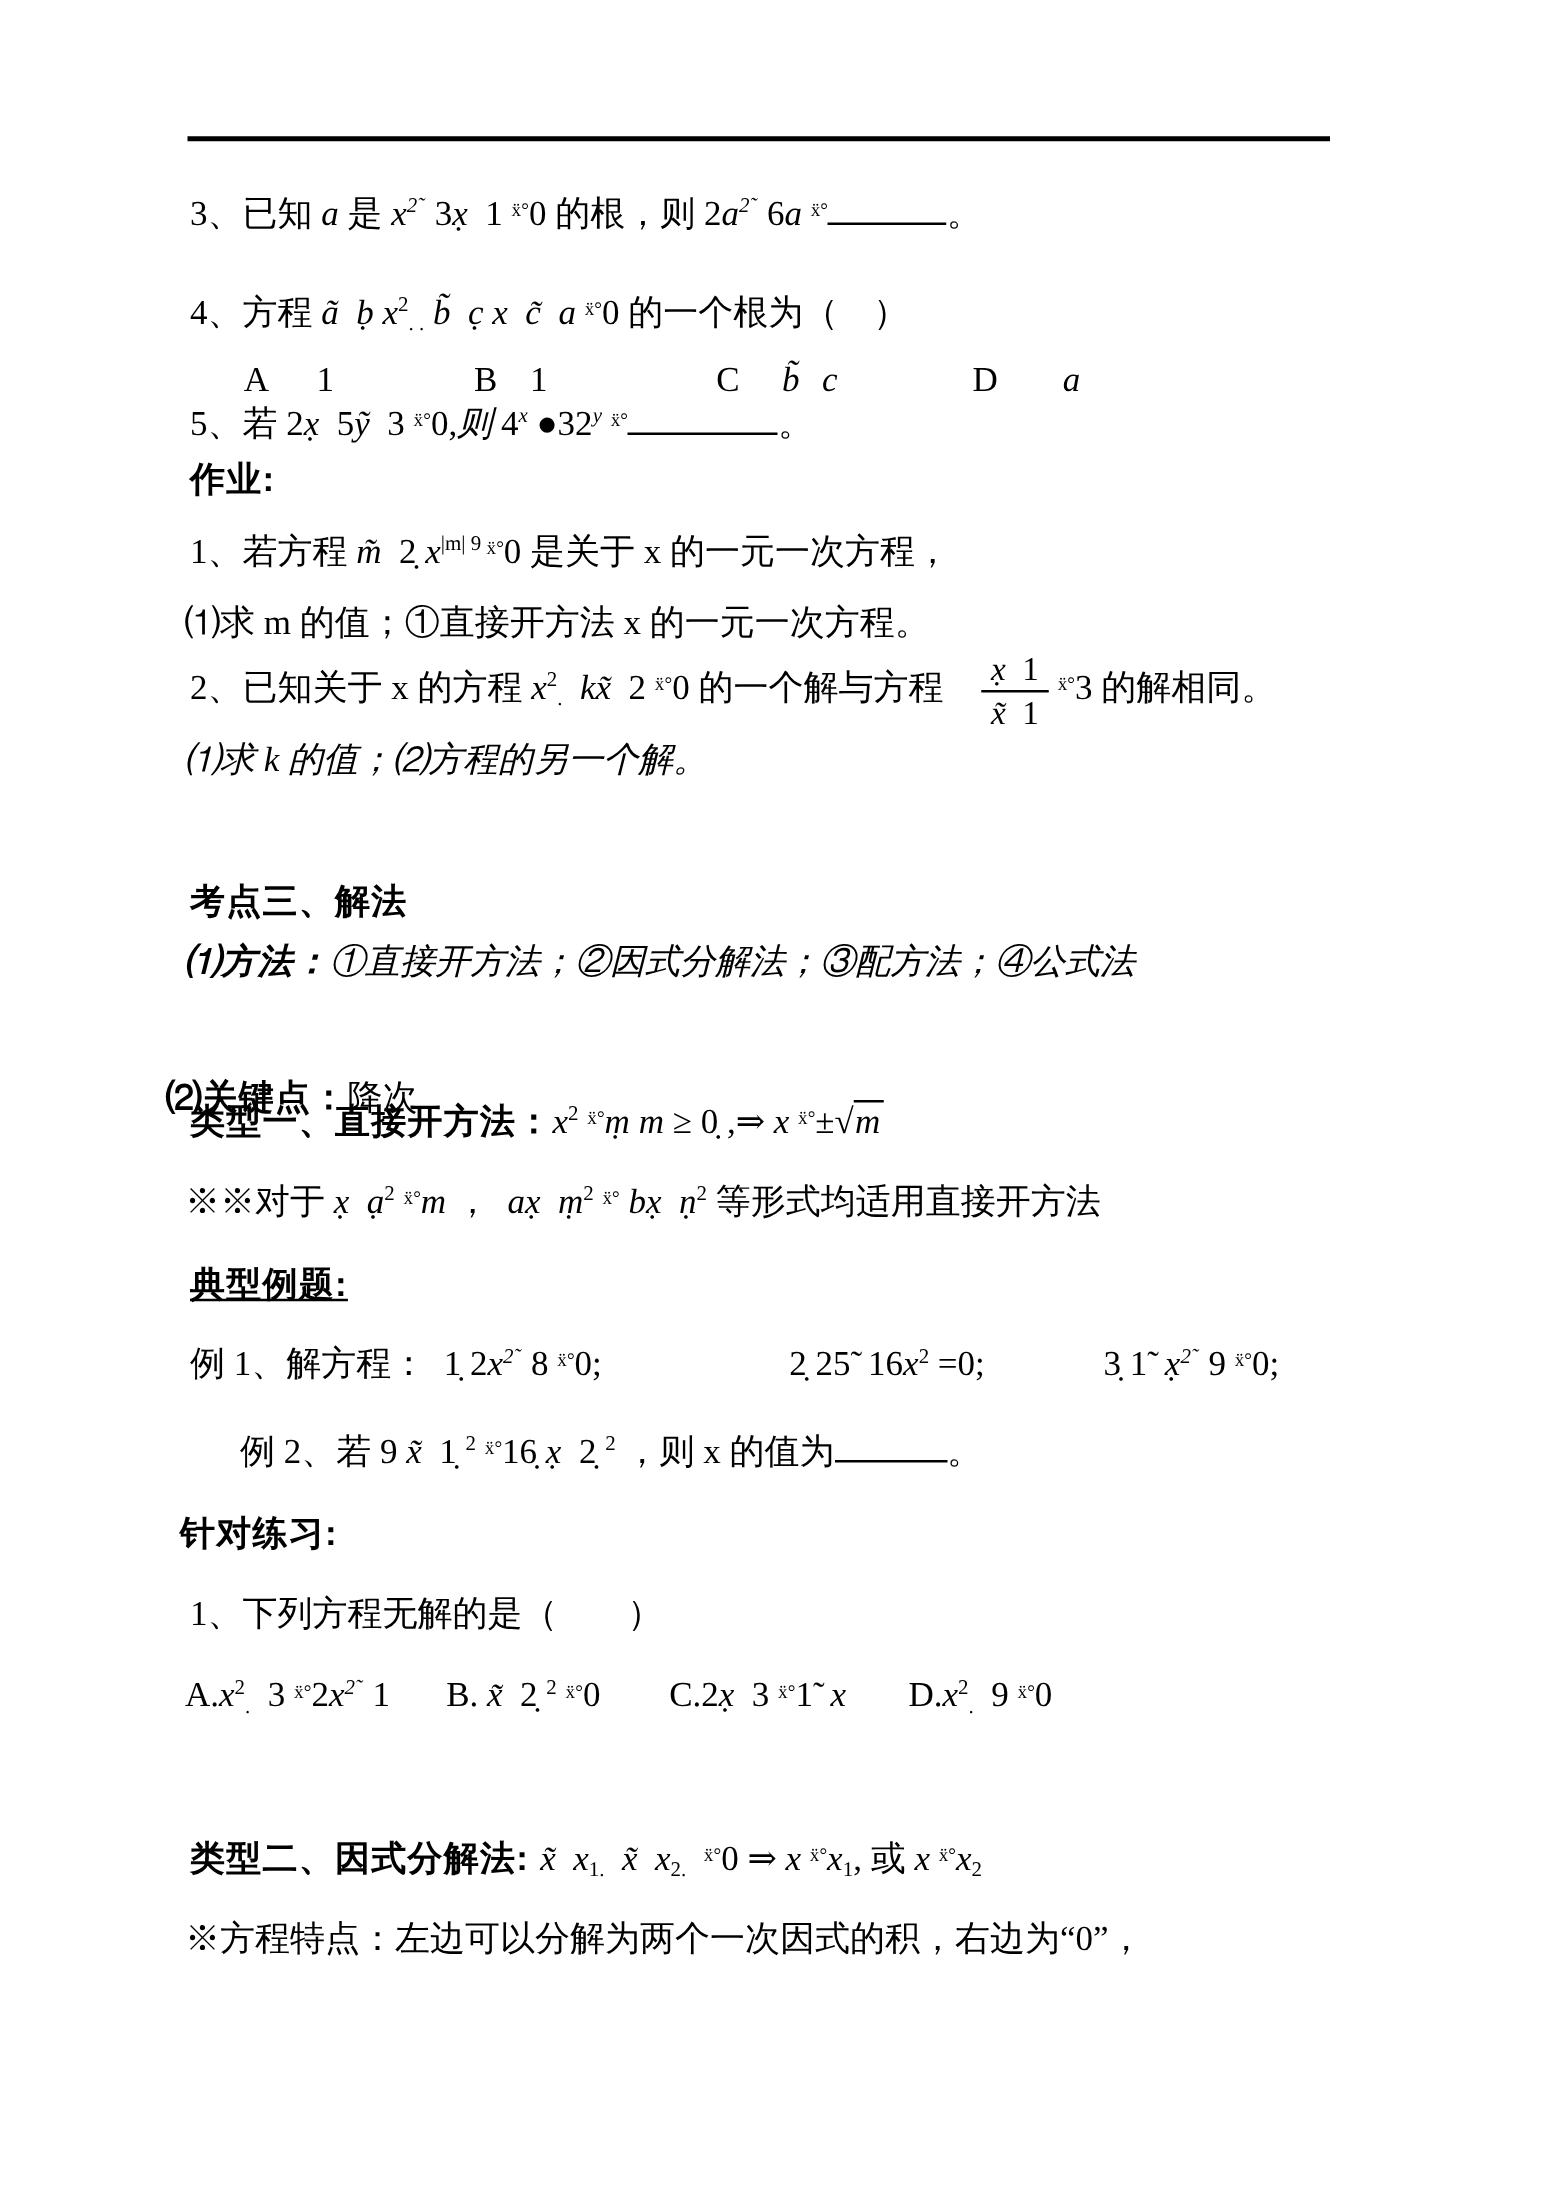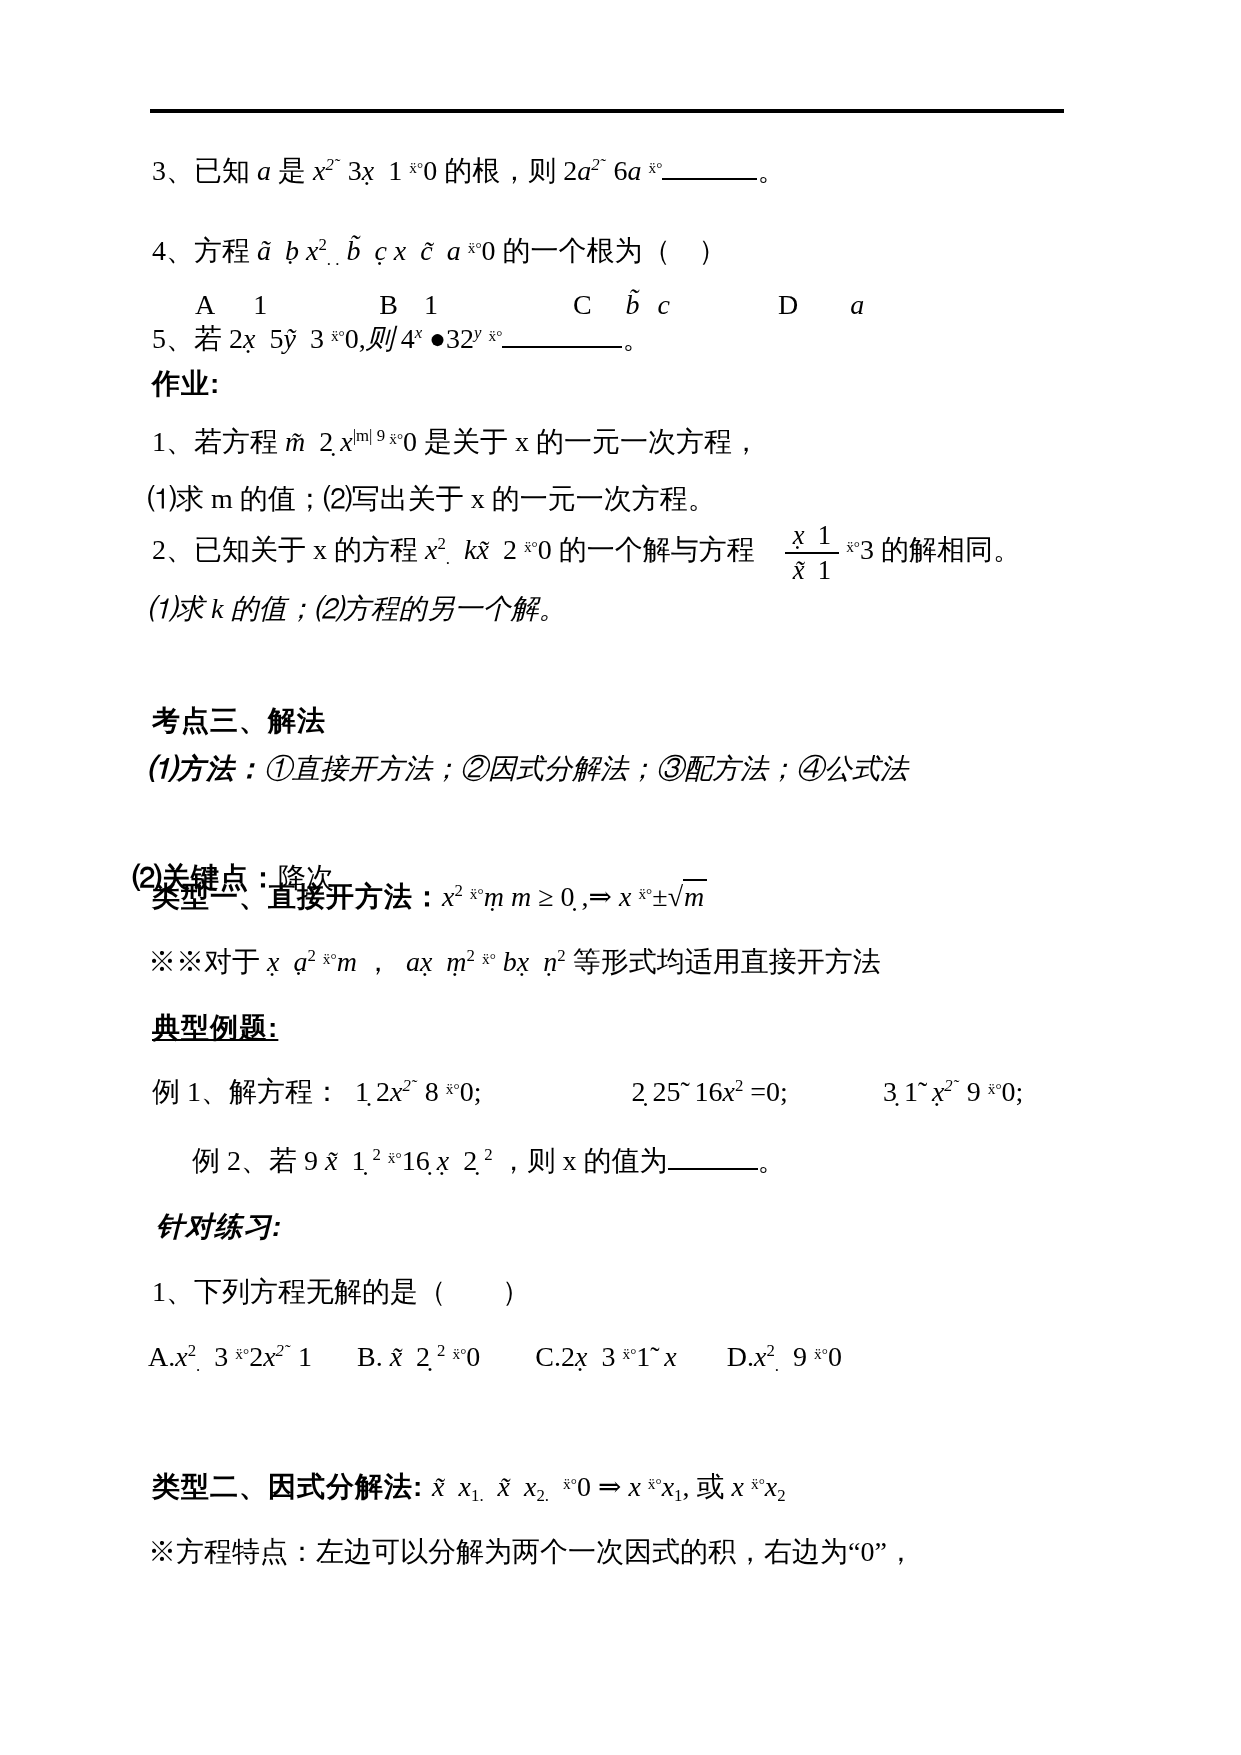--- a/index.html
+++ b/index.html
@@ -67,31 +67,31 @@
 
 <div class="page">
   <div class="rule" id="header-rule" style="left: 150px; top: 109px; width: 945px; height: 4px;"></div>
   <div id="lines-root">
       <div class="line" style="left: 152px; top: 150px;"><span>3、已知 </span><span class="i">a</span><span> 是 </span><span class="i">x</span><span class="sup i">2̃</span><span>  3</span><span class="i">x̣</span><span>  1 </span><span class="eq">ẍ°</span><span>0 的根，则 2</span><span class="i">a</span><span class="sup i">2̃</span><span>  6</span><span class="i">a</span><span> </span><span class="eq">ẍ°</span><span class="blank" style="width: 95px;"></span><span>。</span></div>
       <div class="line" style="left: 152px; top: 233px;"><span>4、方程 </span><span class="i">ã</span><span>  </span><span class="i">ḅ</span><span> </span><span class="i">x</span><span class="sup">2</span><span class="sub">. .</span><span> </span><span class="i">b̃</span><span>  </span><span class="i">c̣</span><span> </span><span class="i">x</span><span>  </span><span class="i">c̃</span><span>  </span><span class="i">a</span><span> </span><span class="eq">ẍ°</span><span>0 的一个根为（　）</span></div>
       <div class="line" style="left: 195px; top: 287px;"><span>A</span><span class="gap" style="width: 38px;"></span><span>1</span><span class="gap" style="width: 112px;"></span><span>B</span><span class="gap" style="width: 26px;"></span><span>1</span><span class="gap" style="width: 135px;"></span><span>C</span><span class="gap" style="width: 34px;"></span><span class="i">b̃</span><span class="gap" style="width: 18px;"></span><span class="i">c</span><span class="gap" style="width: 108px;"></span><span>D</span><span class="gap" style="width: 52px;"></span><span class="i">a</span></div>
       <div class="line" style="left: 152px; top: 318px;"><span>5、若 2</span><span class="i">x̣</span><span>  5</span><span class="i">ỹ</span><span>  3 </span><span class="eq">ẍ°</span><span>0,</span><span class="i">则</span><span> 4</span><span class="sup i">x</span><span> ●32</span><span class="sup i">y</span><span> </span><span class="eq">ẍ°</span><span class="blank" style="width: 120px;"></span><span>。</span></div>
       <div class="line" style="left: 152px; top: 366px;"><span class="hb">作业:</span></div>
       <div class="line" style="left: 152px; top: 424px;"><span>1、若方程 </span><span class="i">m̃</span><span>  2̣ </span><span class="i">x</span><span class="sup">|m| 9 </span><span class="eq">ẍ°</span><span>0 是关于 x 的一元一次方程，</span></div>
-      <div class="line" style="left: 148px; top: 481px;"><span>⑴求 m 的值；⑵写出关于 x 的一元一次方程。</span></div>
+      <div class="line" style="left: 148px; top: 481px;"><span>⑴求 m 的值；①直接开方法 x 的一元一次方程。</span></div>
       <div class="line" style="left: 152px; top: 520px;"><span>2、已知关于 x 的方程 </span><span class="i">x</span><span class="sup">2</span><span class="sub">.</span><span>  </span><span class="i">kx̃</span><span>  2 </span><span class="eq">ẍ°</span><span>0 的一个解与方程 </span><span class="frac"><span class="num"><span class="i">x̣</span><span>  1</span></span><span class="den"><span class="i">x̃</span><span>  1</span></span></span><span> </span><span class="eq">ẍ°</span><span>3 的解相同。</span></div>
       <div class="line" style="left: 148px; top: 591px; font-style: italic;"><span>⑴求 k 的值；⑵方程的另一个解。</span></div>
       <div class="line" style="left: 152px; top: 703px; text-align: center;"><span class="hb">考点三、解法</span></div>
       <div class="line" style="left: 148px; top: 751px; font-style: italic;"><span class="hb">⑴方法：</span><span>①直接开方法；②因式分解法；③配方法；④公式法</span></div>
       <div class="line" style="left: 133px; top: 816px; margin-top: 44px;"><span class="hb">⑵关键点：</span><span>降次</span></div>
       <div class="line" style="left: 152px; top: 879px;"><span class="hb">类型一、直接开方法：</span><span class="i">x</span><span class="sup">2</span><span> </span><span class="eq">ẍ°</span><span class="i">ṃ</span><span> </span><span class="i">m</span><span> ≥ 0̣ ,⇒ </span><span class="i">x</span><span> </span><span class="eq">ẍ°</span><span>±</span><span class="rad"><span>√</span><span class="radicand">m</span></span></div>
       <div class="line" style="left: 148px; top: 944px;"><span>※※对于 </span><span class="i">x̣</span><span>  </span><span class="i">ạ</span><span class="sup">2</span><span> </span><span class="eq">ẍ°</span><span class="i">m</span><span> ，  </span><span class="i">ax̣</span><span>  </span><span class="i">ṃ</span><span class="sup">2</span><span> </span><span class="eq">ẍ°</span><span> </span><span class="i">bx̣</span><span>  </span><span class="i">ṇ</span><span class="sup">2</span><span> 等形式均适用直接开方法</span></div>
       <div class="line" style="left: 152px; top: 1010px; text-decoration: underline;"><span class="hb">典型例题:</span></div>
       <div class="line" style="left: 152px; top: 1074px;"><span>例 1、解方程：  1̣ 2</span><span class="i">x</span><span class="sup i">2̃</span><span>  8 </span><span class="eq">ẍ°</span><span>0;</span><span class="gap" style="width: 150px;"></span><span>2̣ 25̃  16</span><span class="i">x</span><span class="sup">2</span><span> =0;</span><span class="gap" style="width: 95px;"></span><span>3̣ 1̃  </span><span class="i">x̣</span><span class="sup i">2̃</span><span>  9 </span><span class="eq">ẍ°</span><span>0;</span></div>
       <div class="line" style="left: 152px; top: 1140px; margin-left: 40px;"><span>例 2、若 9 </span><span class="i">x̃</span><span>  1̣ </span><span class="sup">2</span><span> </span><span class="eq">ẍ°</span><span>16̣ </span><span class="i">x̣</span><span>  2̣ </span><span class="sup">2</span><span> ，则 x 的值为</span><span class="blank" style="width: 90px;"></span><span>。</span></div>
-      <div class="line" style="left: 156px; top: 1209px; font-style: italic;"><span class="hb">针对练习:</span></div>
+      <div class="line" style="left: 144px; top: 1209px;"><span class="hb">针对练习:</span></div>
       <div class="line" style="left: 152px; top: 1274px;"><span>1、下列方程无解的是（　　）</span></div>
       <div class="line" style="left: 148px; top: 1339px;"><span>A.</span><span class="i">x</span><span class="sup">2</span><span class="sub">.</span><span>  3 </span><span class="eq">ẍ°</span><span>2</span><span class="i">x</span><span class="sup i">2̃</span><span>  1</span><span class="gap" style="width: 45px;"></span><span>B. </span><span class="i">x̃</span><span>  2̣ </span><span class="sup">2</span><span> </span><span class="eq">ẍ°</span><span>0</span><span class="gap" style="width: 55px;"></span><span>C.2</span><span class="i">x̣</span><span>  3 </span><span class="eq">ẍ°</span><span>1̃</span><span>  </span><span class="i">x</span><span class="gap" style="width: 50px;"></span><span>D.</span><span class="i">x</span><span class="sup">2</span><span class="sub">.</span><span>  9 </span><span class="eq">ẍ°</span><span>0</span></div>
       <div class="line" style="left: 152px; top: 1469px;"><span class="hb">类型二、因式分解法: </span><span class="i">x̃</span><span>  </span><span class="i">x</span><span class="sub">1.</span><span>  </span><span class="i">x̃</span><span>  </span><span class="i">x</span><span class="sub">2.</span><span>  </span><span class="eq">ẍ°</span><span>0 ⇒ </span><span class="i">x</span><span> </span><span class="eq">ẍ°</span><span class="i">x</span><span class="sub">1</span><span>, 或 </span><span class="i">x</span><span> </span><span class="eq">ẍ°</span><span class="i">x</span><span class="sub">2</span></div>
       <div class="line" style="left: 148px; top: 1534px;"><span>※方程特点：左边可以分解为两个一次因式的积，右边为“0”，</span></div>
     </div>
   <div class="pagenum" style="left:1081px;top:1628px;">2</div>
 </div>
 
 </body></html>

